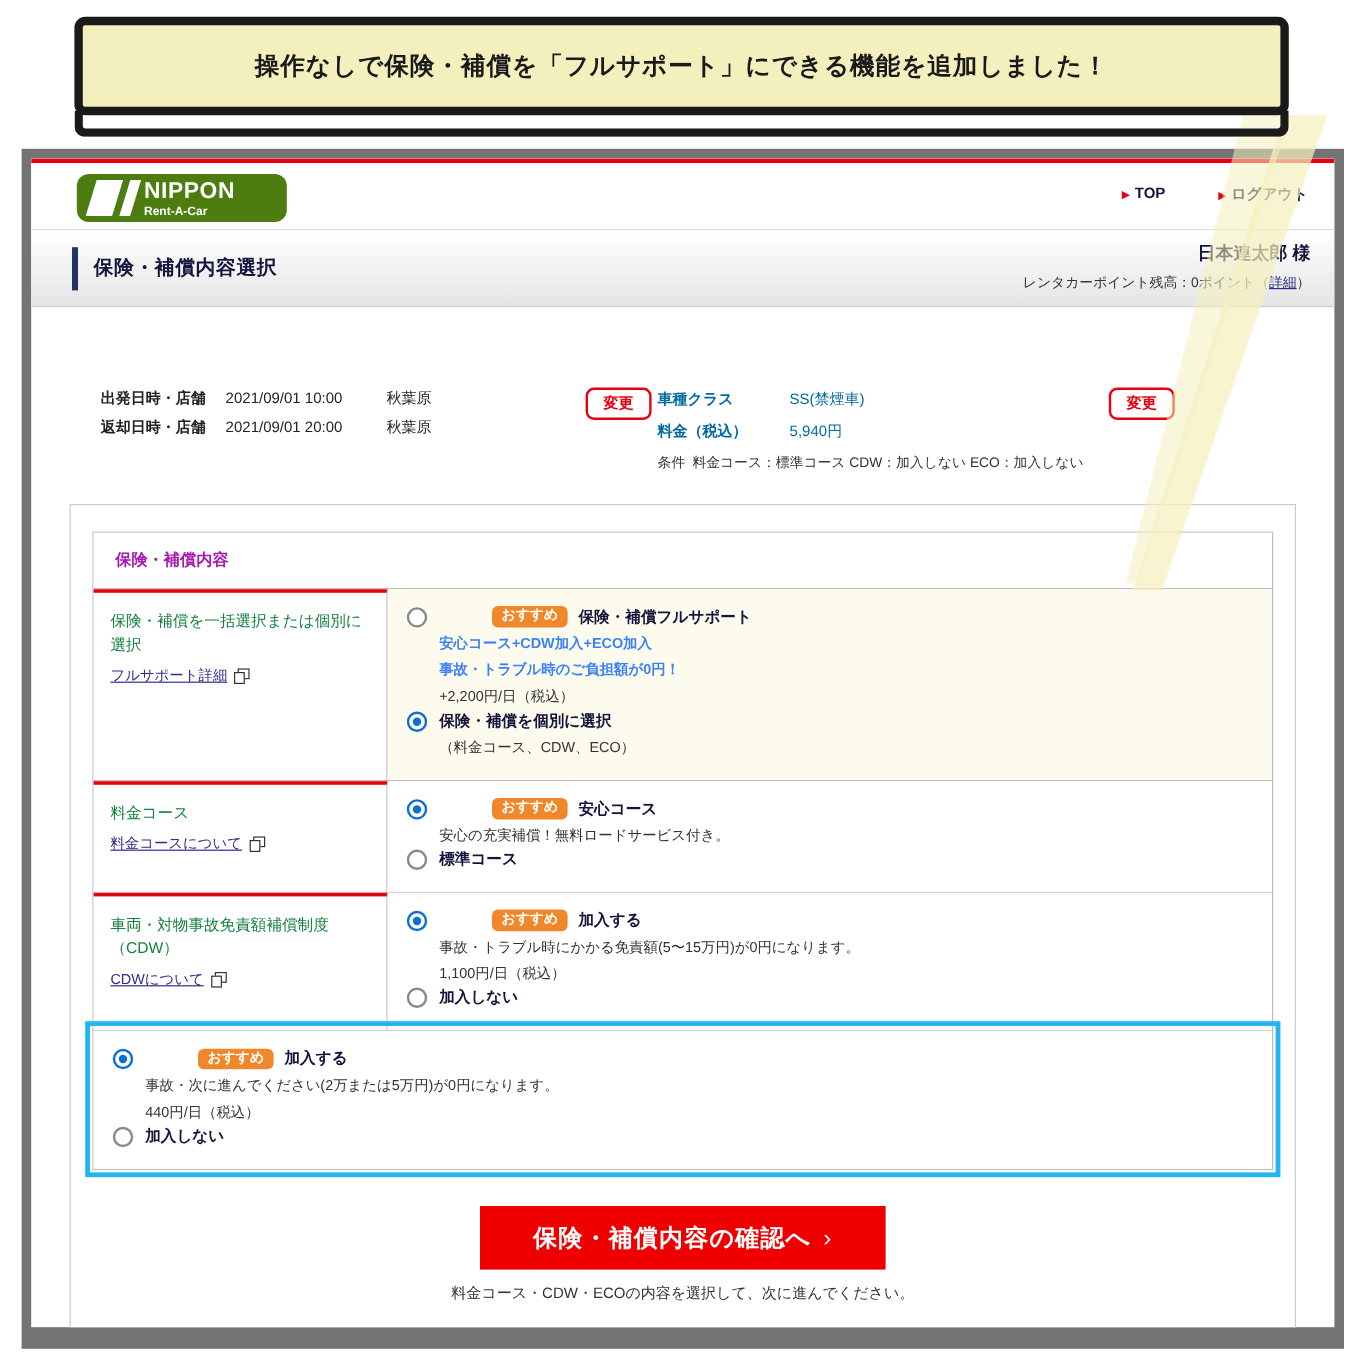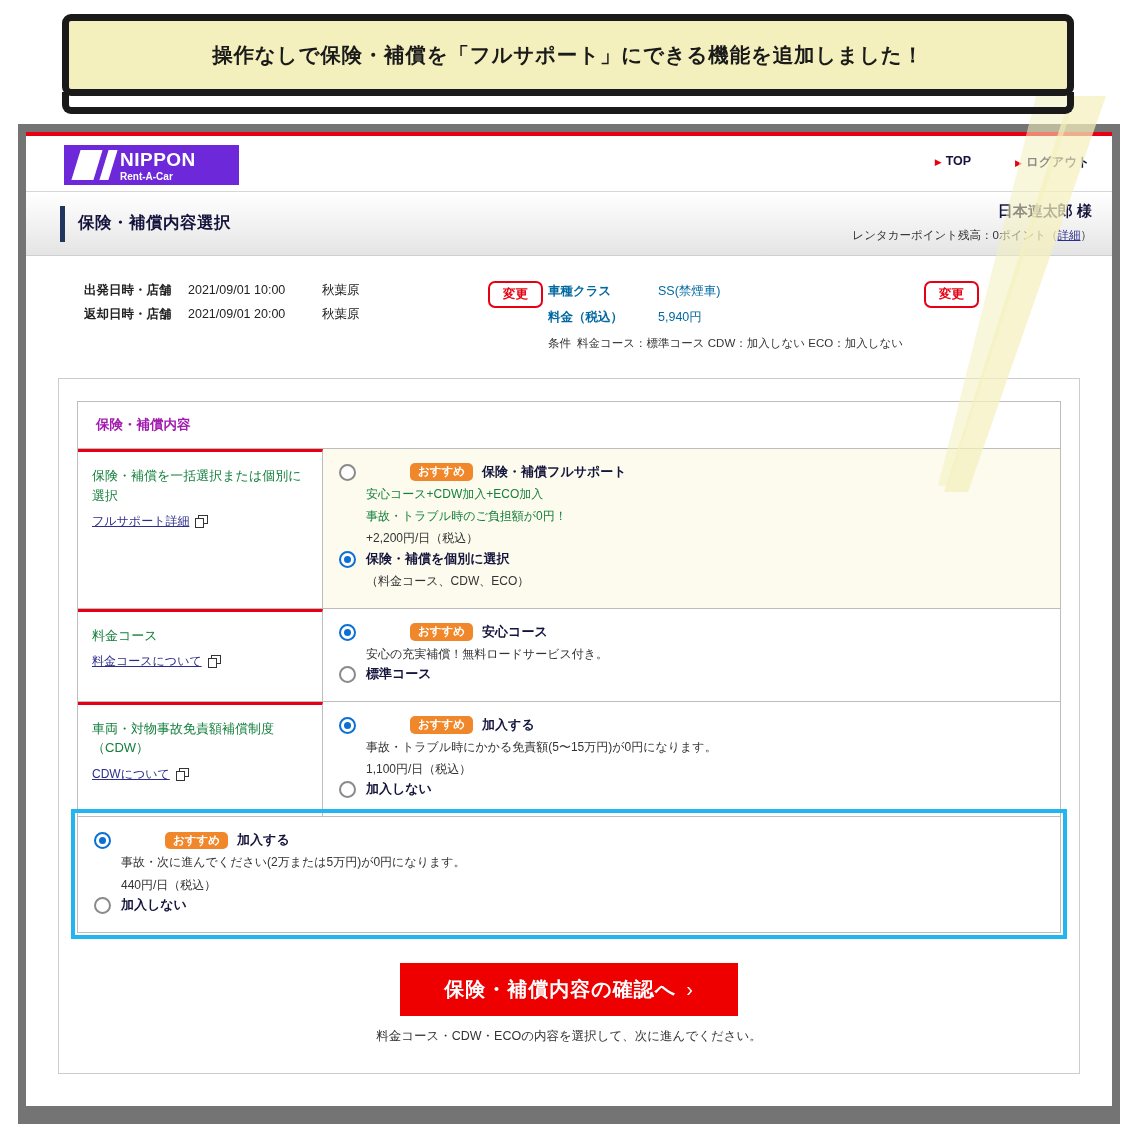--- a/index.html
+++ b/index.html
@@ -25,22 +25,23 @@
   }
 
   
   .red-rule { height: 4px; background: #e60012; width: 100%; }
   .site-head {
     position: relative; height: 56px; background: #fff;
     border-bottom: 1px solid #d6d6d6;
   }
   .logo {
     position: absolute; left: 38px; top: 9px;
-    width: 175px; height: 40px; background: #6d28d9;
+    width: 175px; height: 40px; background: #4d7c0f;
     overflow: hidden;
+    border-radius: 10px;
   }
   .logo .bar {
     position: absolute; top: 5px; width: 15px; height: 30px;
     background: #fff; transform: skewX(-17deg);
   }
   .logo .bar.b1 { left: 12px; width: 22px; }
   .logo .bar.b2 { left: 40px; width: 9px; }
   .logo .ltxt {
     position: absolute; left: 56px; top: 5px;
     color: #fff; font-weight: 700; letter-spacing: .5px;
@@ -69,21 +70,21 @@
     font-size: 16.5px; font-weight: 700; color: #14143c; letter-spacing: .5px;
   }
   .user-box {
     position: absolute; right: 20px; top: 10px; text-align: right;
   }
   .user-name { font-size: 15px; font-weight: 700; color: #14143c; }
   .point-line { font-size: 11.5px; color: #333; margin-top: 7px; }
   .point-line a { color: #2d2d8c; }
 
   
-  .summary { position: relative; padding: 22px 40px 12px 58px; height: 120px; }
+  .summary { position: relative; padding: 22px 40px 12px 58px; height: 120px; margin-top: 42px; }
   .sum-col-left { position: absolute; left: 58px; top: 22px; }
   .sum-row { display: flex; align-items: center; height: 24px; font-size: 12.5px; color: #222; }
   .sum-label { font-weight: 700; width: 104px; }
   .sum-date { width: 134px; }
   .sum-shop { width: 60px; }
   .btn-change {
     display: inline-block; border: 2px solid #e60012; border-radius: 7px;
     color: #e60012; font-size: 12.5px; font-weight: 700; background: #fff;
     padding: 5px 13px; line-height: 1;
   }
@@ -138,21 +139,21 @@
     width: 7px; height: 7px; border-radius: 50%; background: #0b6fd4;
   }
   .choice-main { display: flex; align-items: center; gap: 9px; flex-wrap: wrap; }
   .badge {
     display: inline-block; background: #f0872a; color: #fff; border-radius: 5px;
     font-size: 11.5px; font-weight: 700; padding: 3px 8px; line-height: 1; margin-left: 44px;
   }
   .choice-title { font-size: 13px; font-weight: 700; color: #14143c; }
   .sub { margin-left: 27px; }
   .sub div { font-size: 12px; color: #333; line-height: 1.85; }
-  .sub div.red { color: #15803d; font-weight: 400; }
+  .sub div.red { color: #3b82f6; font-weight: 700; }
   .opt-row.focus { outline: 4px solid #22b6f0; outline-offset: 3px; }
 
   
   .cta-wrap { text-align: center; margin-top: 30px; }
   .cta {
     display: inline-block; background: #ee0000; color: #fff;
     font-size: 20px; font-weight: 700; padding: 13px 44px; letter-spacing: 1px; text-align: right;
   }
   .cta .arw { font-weight: 400; margin-left: 10px; }
   .cta-note { font-size: 12.5px; color: #333; margin-top: 12px; }

